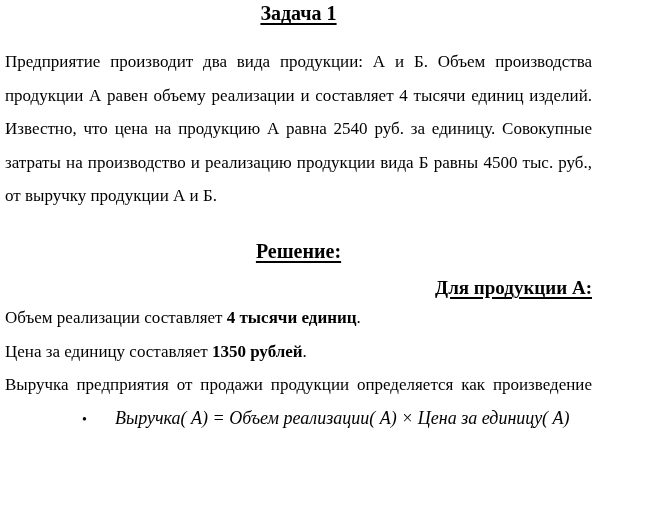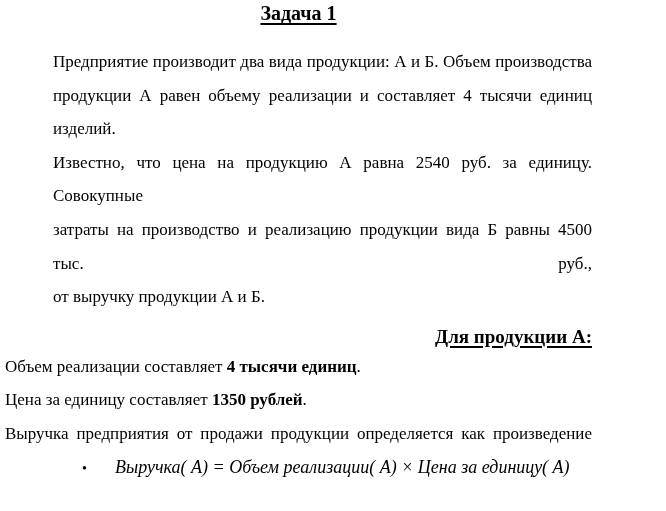--- a/index.html
+++ b/index.html
@@ -32,21 +32,20 @@
     text-decoration: underline;
     text-decoration-thickness: 2px;
     text-underline-offset: 3px;
   }
   .body-text {
     font-size: 17px;
     line-height: 33.6px;
   }
   .problem-para {
     margin-top: 19px;
-    margin-left: 48px;
   }
   .jline {
     text-align: justify;
     text-align-last: justify;
   }
   .heading-center {
     margin-top: 25px;
     font-size: 20px;
     line-height: 27px;
     font-weight: bold;
@@ -88,20 +87,21 @@
   <div class="doc-title"><span class="u">Задача 1</span></div>
 
   <div class="body-text problem-para">
     <div class="jline">Предприятие производит два вида продукции: А и Б. Объем производства</div>
     <div class="jline">продукции А равен объему реализации и составляет 4 тысячи единиц изделий.</div>
     <div class="jline">Известно, что цена на продукцию А равна 2540 руб. за единицу. Совокупные</div>
     <div class="jline">затраты на производство и реализацию продукции вида Б равны 4500 тыс. руб.,</div>
     <div>от выручку продукции А и Б.</div>
   </div>
 
+  <div class="heading-center"><span class="u">Решение:</span></div>
 
   <div class="heading-left"><span class="u">Для продукции А:</span></div>
 
   <div class="body-text plain-line"><span>Объем реализации составляет </span><b>4 тысячи единиц</b><span>.</span></div>
 
   <div class="body-text plain-line"><span>Цена за единицу составляет </span><b>1350 рублей</b><span>.</span></div>
 
   <div class="body-text revenue-para">
     <div class="jline">Выручка предприятия от продажи продукции определяется как произведение</div>
   </div>

